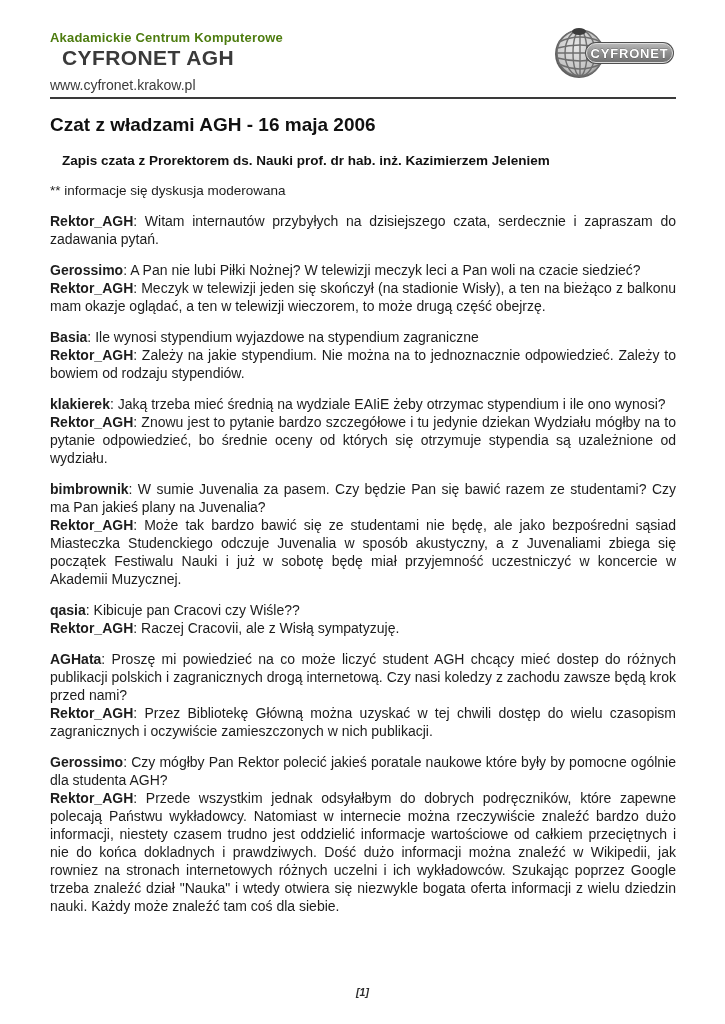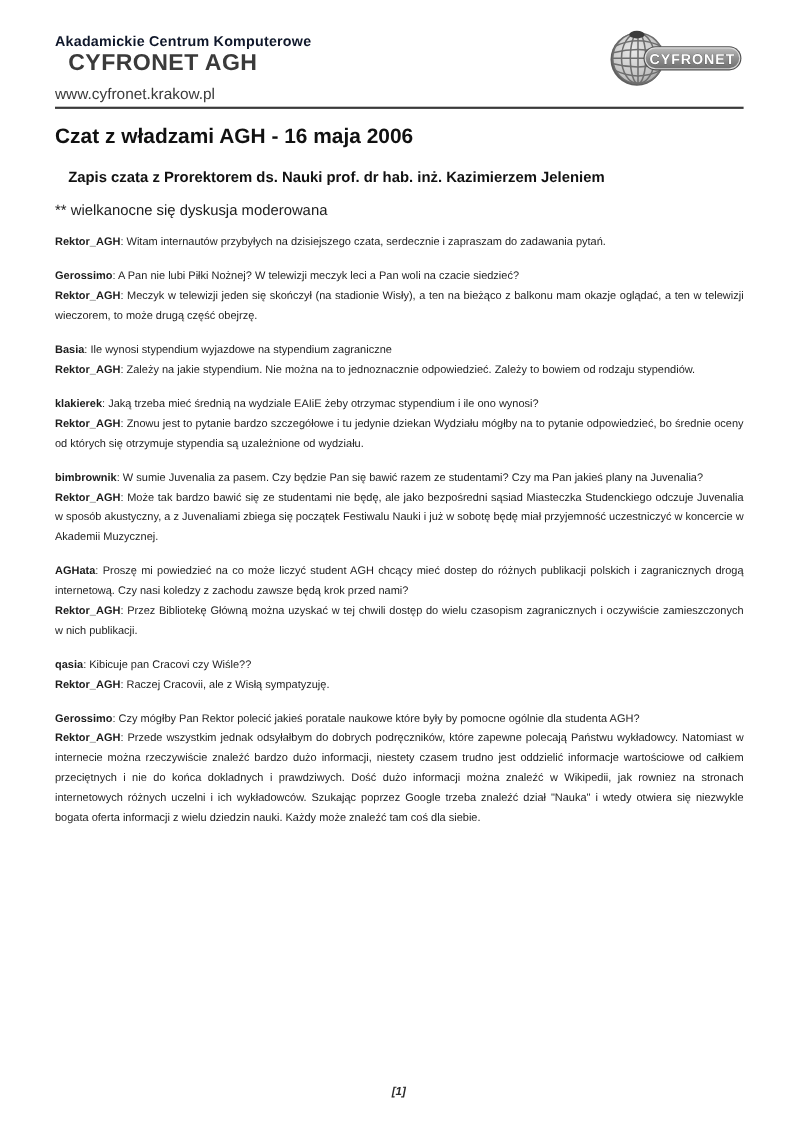--- a/index.html
+++ b/index.html
@@ -18,21 +18,21 @@
   }
   
   .header {
     display: flex;
     justify-content: space-between;
     align-items: flex-start;
     border-bottom: 2px solid #3a3a3a;
     padding-bottom: 4px;
   }
   .org-line {
-    font-size: 13px; font-weight: bold; color: #0f172a;
+    font-size: 13px; font-weight: bold; color: #4d7c0f;
     letter-spacing: 0.2px; margin: 2px 0 0;
   }
   .org-name {
     font-size: 21px; font-weight: bold; color: #3a3a3a;
     letter-spacing: 0.4px; margin: 1px 12px 0; line-height: 1.1;
   }
   .website {
     font-size: 14px; font-weight: normal; color: #3a3a3a;
     margin: 8px 0 0;
   }
@@ -47,21 +47,21 @@
     margin: 17px 12px 0;
   }
   .moderation-note {
     font-size: 13.5px; margin: 15px 0 0;
   }
   
   .chat { margin-top: 14px; }
   .chat-block { margin: 0 0 13px 0; }
   .msg {
     margin: 0;
-    font-size: 10px;
+    font-size: 14px;
     line-height: 18px;
     text-align: justify;
   }
   .speaker { font-weight: bold; }
   
   .page-footer {
     position: absolute;
     bottom: 26px; left: 0; right: 0;
     text-align: center;
     font-size: 10.5px;
@@ -115,21 +115,21 @@
       <g>
         <rect x="33" y="16" width="89" height="22" rx="11" fill="#4f4f4f"></rect>
         <rect x="34.5" y="17.5" width="86" height="19" rx="9.5" fill="url(#pillGrad)" stroke="#dcdcdc" stroke-width="1"></rect>
         <text x="77.5" y="32" text-anchor="middle" font-family="Liberation Sans, DejaVu Sans, sans-serif" font-size="13" font-weight="bold" letter-spacing="0.8" fill="#ffffff" stroke="#3f3f3f" stroke-width="0.45" paint-order="stroke">CYFRONET</text>
       </g>
     </svg>
   </div>
 
   <h1 class="doc-title">Czat z władzami AGH - 16 maja 2006</h1>
   <h2 class="doc-subtitle">Zapis czata z Prorektorem ds. Nauki prof. dr hab. inż. Kazimierzem Jeleniem</h2>
-  <p class="moderation-note">** wielkanocne się dyskusja moderowana</p>
+  <p class="moderation-note">** informacje się dyskusja moderowana</p>
 
   <div class="chat">
       <div class="chat-block">
         <p class="msg"><span class="speaker">Rektor_AGH</span><span>: Witam internautów przybyłych na dzisiejszego czata, serdecznie i zapraszam do zadawania pytań.</span></p>
       </div>
       <div class="chat-block">
         <p class="msg"><span class="speaker">Gerossimo</span><span>: A Pan nie lubi Piłki Nożnej? W telewizji meczyk leci a Pan woli na czacie siedzieć?</span></p>
         <p class="msg"><span class="speaker">Rektor_AGH</span><span>: Meczyk w telewizji jeden się skończył (na stadionie Wisły), a ten na bieżąco z balkonu mam okazje oglądać, a ten w telewizji wieczorem, to może drugą część obejrzę.</span></p>
       </div>
       <div class="chat-block">
@@ -140,26 +140,26 @@
         <p class="msg"><span class="speaker">klakierek</span><span>: Jaką trzeba mieć średnią na wydziale EAIiE żeby otrzymac stypendium i ile ono wynosi?</span></p>
         <p class="msg"><span class="speaker">Rektor_AGH</span><span>: Znowu jest to pytanie bardzo szczegółowe i tu jedynie dziekan Wydziału mógłby na to pytanie odpowiedzieć, bo średnie oceny od których się otrzymuje stypendia są uzależnione od wydziału.</span></p>
       </div>
       <div class="chat-block">
         <p class="msg"><span class="speaker">bimbrownik</span><span>: W sumie Juvenalia za pasem. Czy będzie Pan się bawić razem ze studentami? Czy ma Pan jakieś plany na Juvenalia?</span></p>
         <p class="msg"><span class="speaker">Rektor_AGH</span><span>: Może tak bardzo bawić się ze studentami nie będę, ale jako bezpośredni sąsiad Miasteczka Studenckiego odczuje Juvenalia w sposób akustyczny, a z Juvenaliami zbiega się początek Festiwalu Nauki i już w sobotę będę miał przyjemność uczestniczyć w koncercie w Akademii Muzycznej.</span></p>
       </div>
       <div class="chat-block">
       </div>
       <div class="chat-block">
+        <p class="msg"><span class="speaker">qasia</span><span>: Kibicuje pan Cracovi czy Wiśle??</span></p>
+        <p class="msg"><span class="speaker">Rektor_AGH</span><span>: Raczej Cracovii, ale z Wisłą sympatyzuję.</span></p>
+      </div>
+      <div class="chat-block">
         <p class="msg"><span class="speaker">AGHata</span><span>: Proszę mi powiedzieć na co może liczyć student AGH chcący mieć dostep do różnych publikacji polskich i zagranicznych drogą internetową. Czy nasi koledzy z zachodu zawsze będą krok przed nami?</span></p>
         <p class="msg"><span class="speaker">Rektor_AGH</span><span>: Przez Bibliotekę Główną można uzyskać w tej chwili dostęp do wielu czasopism zagranicznych i oczywiście zamieszczonych w nich publikacji.</span></p>
-      </div>
-      <div class="chat-block">
-        <p class="msg"><span class="speaker">qasia</span><span>: Kibicuje pan Cracovi czy Wiśle??</span></p>
-        <p class="msg"><span class="speaker">Rektor_AGH</span><span>: Raczej Cracovii, ale z Wisłą sympatyzuję.</span></p>
       </div>
       <div class="chat-block">
         <p class="msg"><span class="speaker">Gerossimo</span><span>: Czy mógłby Pan Rektor polecić jakieś poratale naukowe które były by pomocne ogólnie dla studenta AGH?</span></p>
         <p class="msg"><span class="speaker">Rektor_AGH</span><span>: Przede wszystkim jednak odsyłałbym do dobrych podręczników, które zapewne polecają Państwu wykładowcy. Natomiast w internecie można rzeczywiście znaleźć bardzo dużo informacji, niestety czasem trudno jest oddzielić informacje wartościowe od całkiem przeciętnych i nie do końca dokladnych i prawdziwych. Dość dużo informacji można znaleźć w Wikipedii, jak rowniez na stronach internetowych różnych uczelni i ich wykładowców. Szukając poprzez Google trzeba znaleźć dział "Nauka" i wtedy otwiera się niezwykle bogata oferta informacji z wielu dziedzin nauki. Każdy może znaleźć tam coś dla siebie.</span></p>
       </div>
     </div>
 
   <div class="page-footer">[1]</div>
 
 </div>

